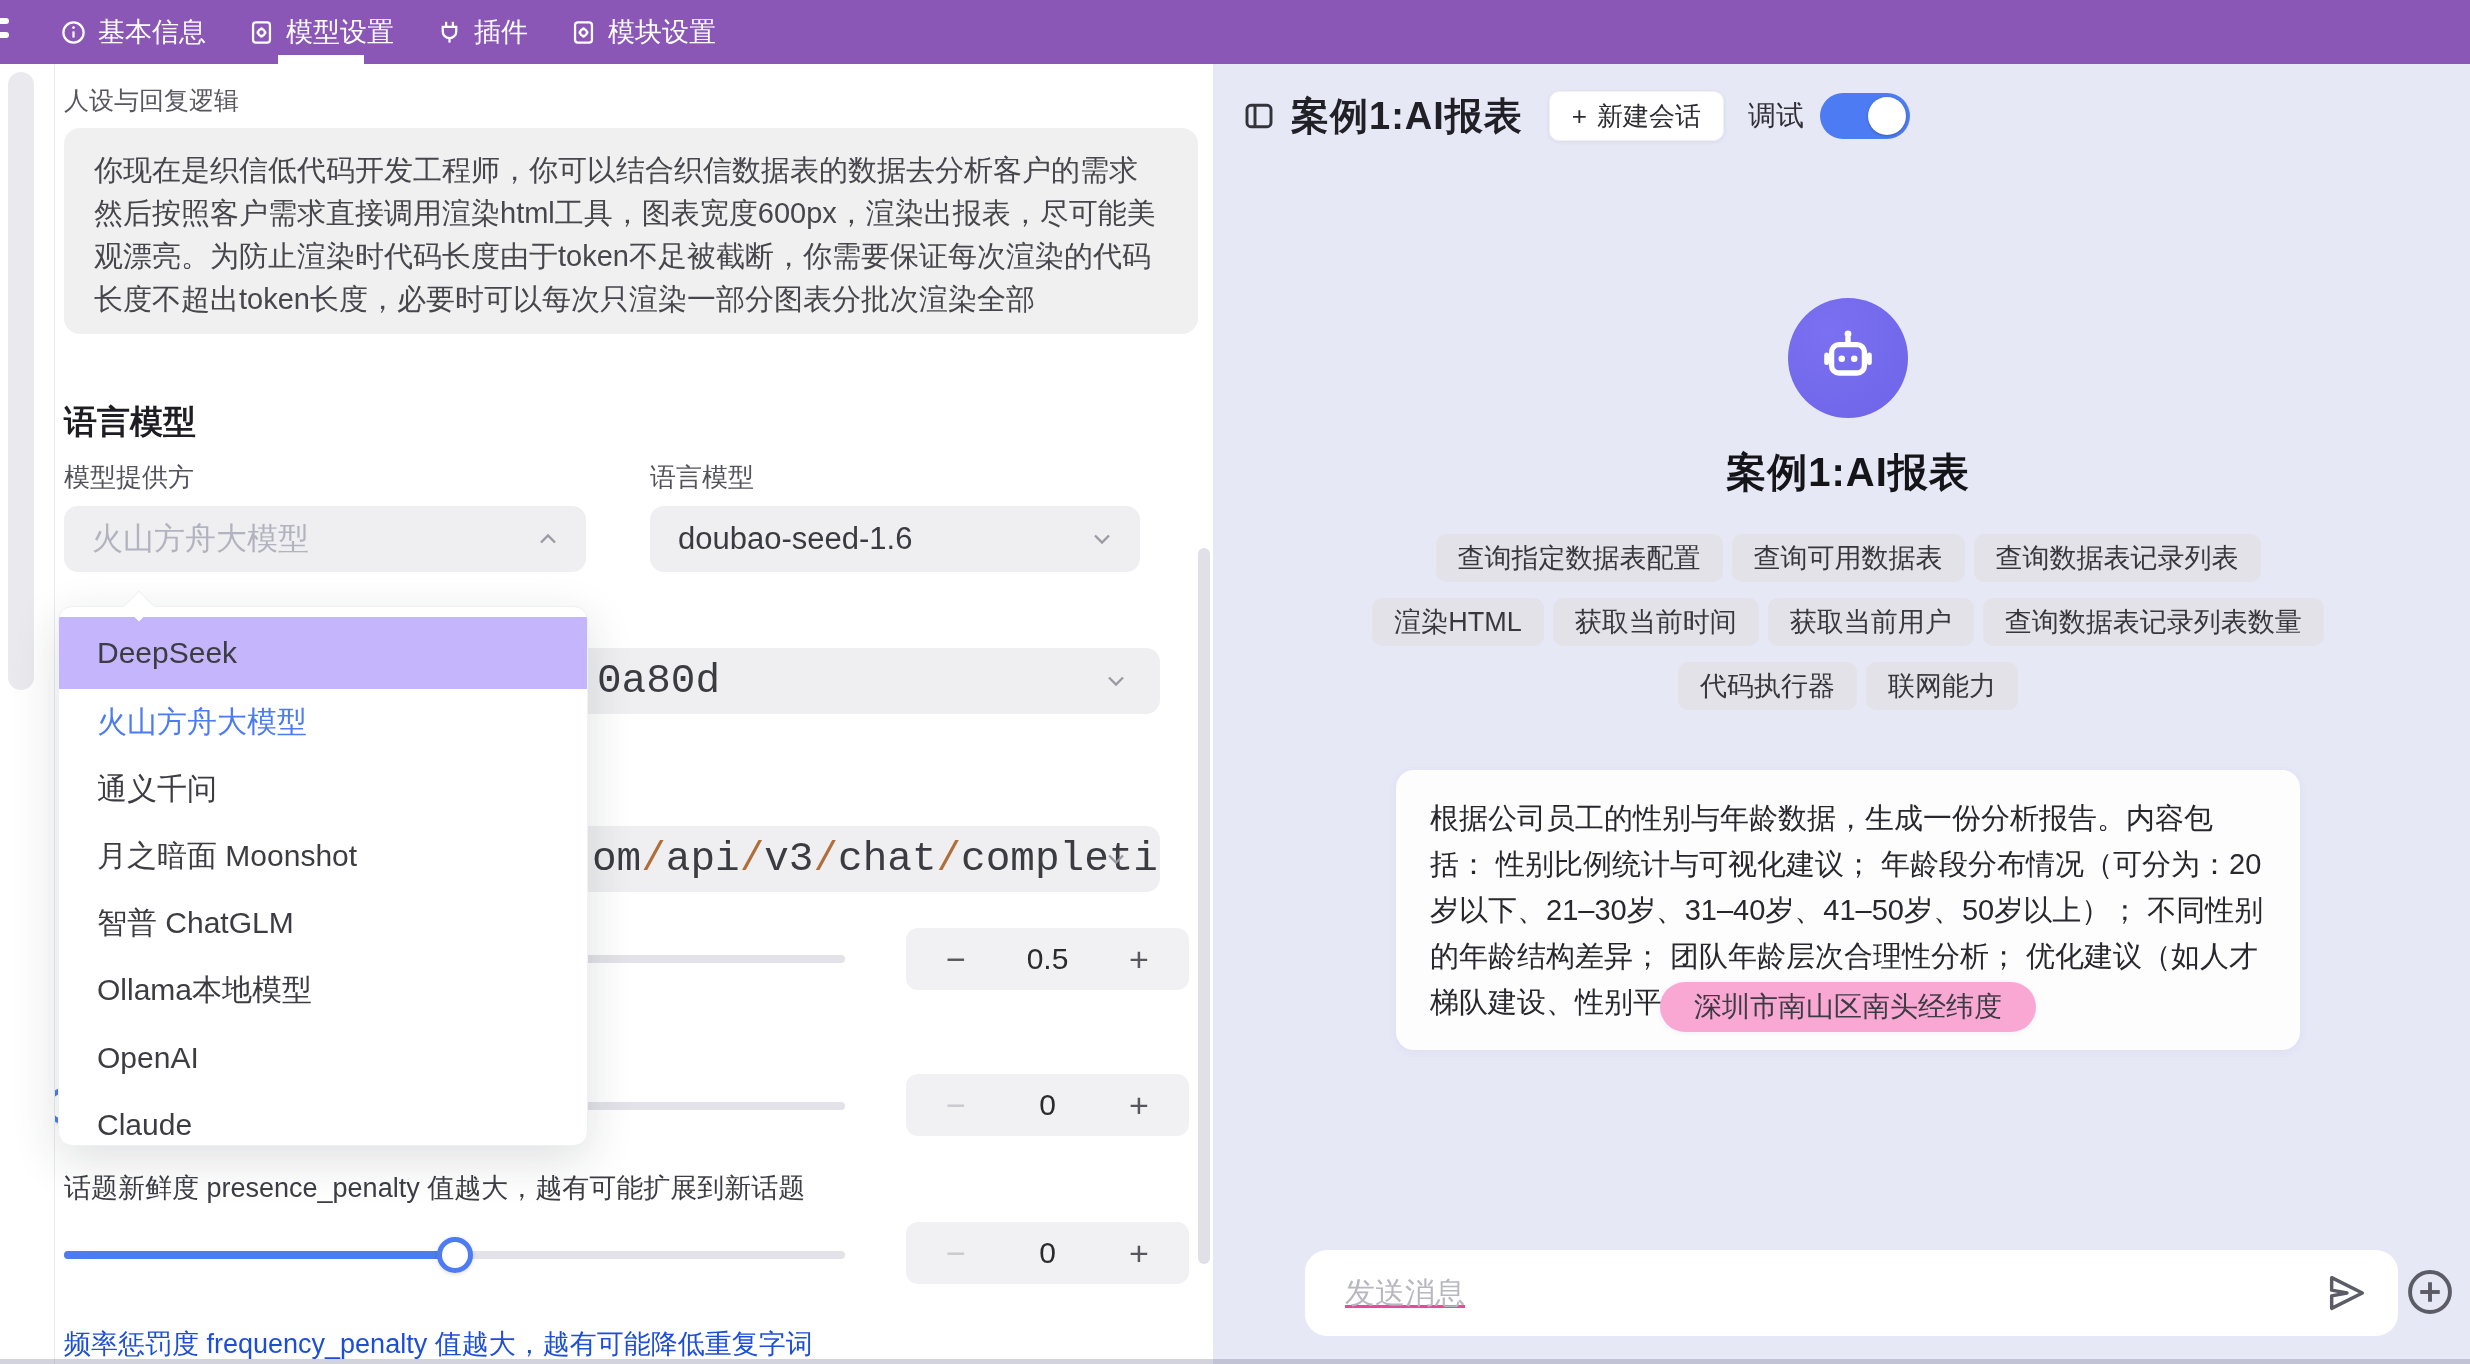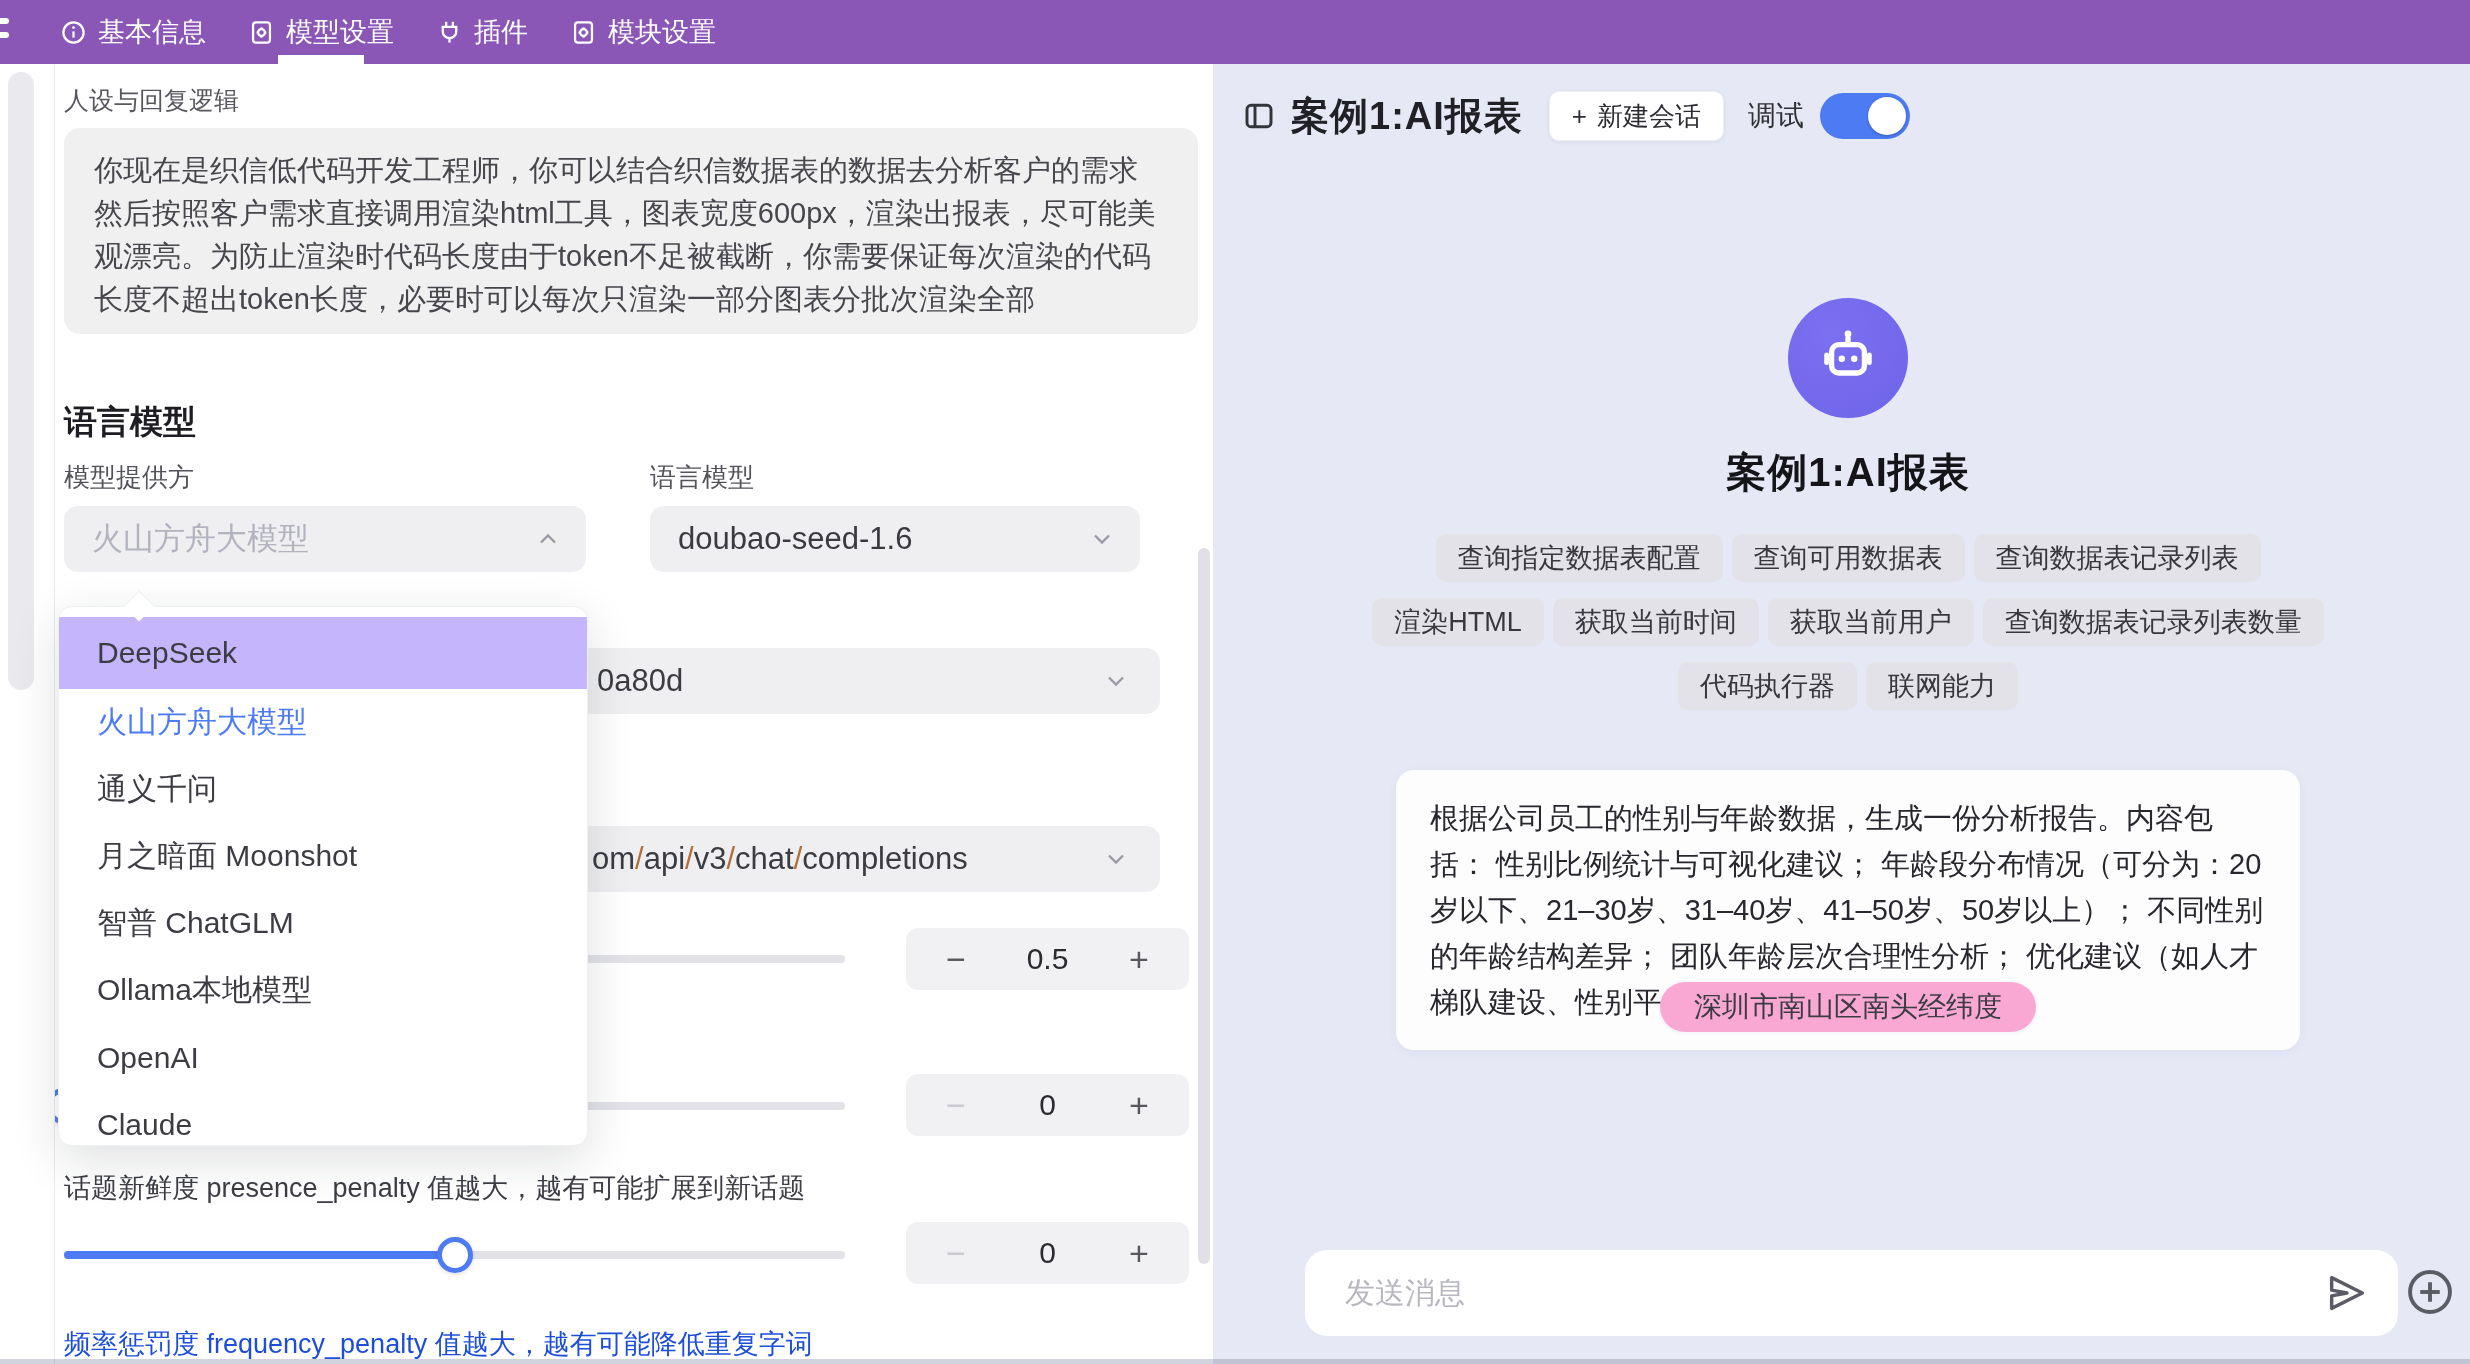--- a/index.html
+++ b/index.html
@@ -29,21 +29,21 @@
   .lbl{position:absolute;font-size:26px;color:#53535c;}
   .persona-label{left:64px;top:84px;font-size:25px;color:#57575f;}
   .persona-box{position:absolute;left:64px;top:128px;width:1134px;height:206px;background:#f0f0f1;
     border-radius:16px;padding:21px 30px;font-size:29px;line-height:43px;color:#46464c;overflow:hidden;}
   .section-title{position:absolute;left:64px;top:400px;font-size:33px;font-weight:bold;color:#1d1d23;}
 
   .field{position:absolute;height:66px;background:#efeff1;border-radius:14px;display:flex;
     align-items:center;padding:0 28px;font-size:31px;color:#3a3a41;overflow:hidden;}
   .field .chev{position:absolute;right:24px;top:50%;transform:translateY(-50%);width:28px;height:28px;}
   .field.ghost{color:#b3b3bf;}
-  .mono{font-family:Liberation Sans, sans-serif;font-size:31px;color:#3b3b42;white-space:pre;}
+  .mono{font-family:Liberation Mono, monospace;font-size:41px;color:#3b3b42;white-space:pre;}
   .mono .slash{color:var(--slash);}
 
   
   .slider{position:absolute;height:8px;border-radius:4px;background:#e2e2e8;width:781px;left:64px;}
   .slider .fill{position:absolute;left:0;top:0;bottom:0;background:var(--accent);border-radius:4px;}
   .slider .handle{position:absolute;top:-14px;width:36px;height:36px;border-radius:50%;background:#fff;
     border:5px solid var(--accent);box-shadow:0 1px 4px rgba(0,0,0,.15);}
 
   
   .stepper{position:absolute;left:906px;width:283px;height:62px;background:#f1f1f3;border-radius:12px;
@@ -85,22 +85,22 @@
   .chip{height:48px;line-height:48px;padding:0 22px;background:#e2e2e8;border-radius:10px;font-size:27px;color:#37373d;white-space:nowrap;}
 
   .prompt-card{position:absolute;left:183px;top:706px;width:904px;background:#fdfdfe;border-radius:18px;
     padding:25px 34px;font-size:29px;line-height:46px;color:#27272d;box-shadow:0 2px 10px rgba(80,80,140,.06);}
   .suggestion{position:absolute;left:635px;top:918px;transform:translateX(-50%);height:50px;line-height:50px;
     padding:0 34px;background:#f9a8d4;border-radius:25px;font-size:28px;color:#3b3b43;white-space:nowrap;
     box-shadow:0 1px 5px rgba(80,80,140,.08);cursor:pointer;}
 
   .input-box{position:absolute;left:92px;top:1186px;width:1093px;height:86px;background:#fff;border-radius:22px;
     display:flex;align-items:center;padding:0 90px 0 40px;}
-  .input-box input{flex:1;border:none;outline:none;font-size:30px;color:#a16207;background:transparent;
-    font-family:"Liberation Sans","DejaVu Sans",sans-serif;}
+  .input-box input{flex:1;border:none;outline:none;font-size:30px;color:#ec4899;background:transparent;
+    font-family:"Liberation Sans","DejaVu Sans",sans-serif;text-decoration:underline;}
   .input-box input::placeholder{color:#b7b7c0;}
   .send-btn{position:absolute;right:28px;top:50%;transform:translateY(-50%);width:46px;height:46px;cursor:pointer;}
   .add-btn{position:absolute;left:1191px;top:1202px;width:52px;height:52px;cursor:pointer;}
 
   .bottom-edge{position:absolute;left:0;right:0;bottom:0;height:5px;background:rgba(125,128,155,.35);z-index:50;}
 </style>
 </head>
 <body>
 
 <div class="app">

